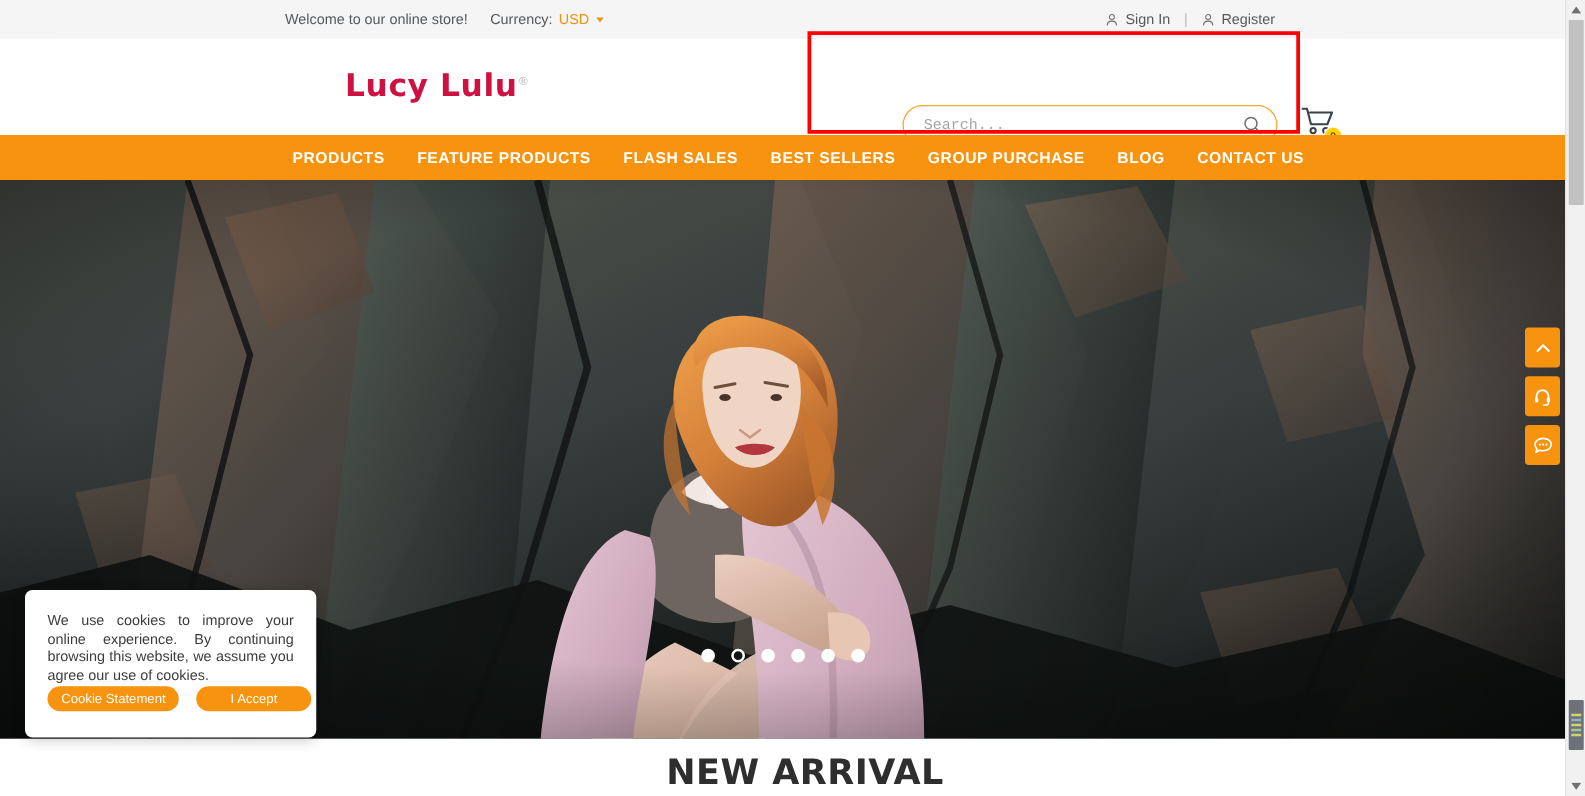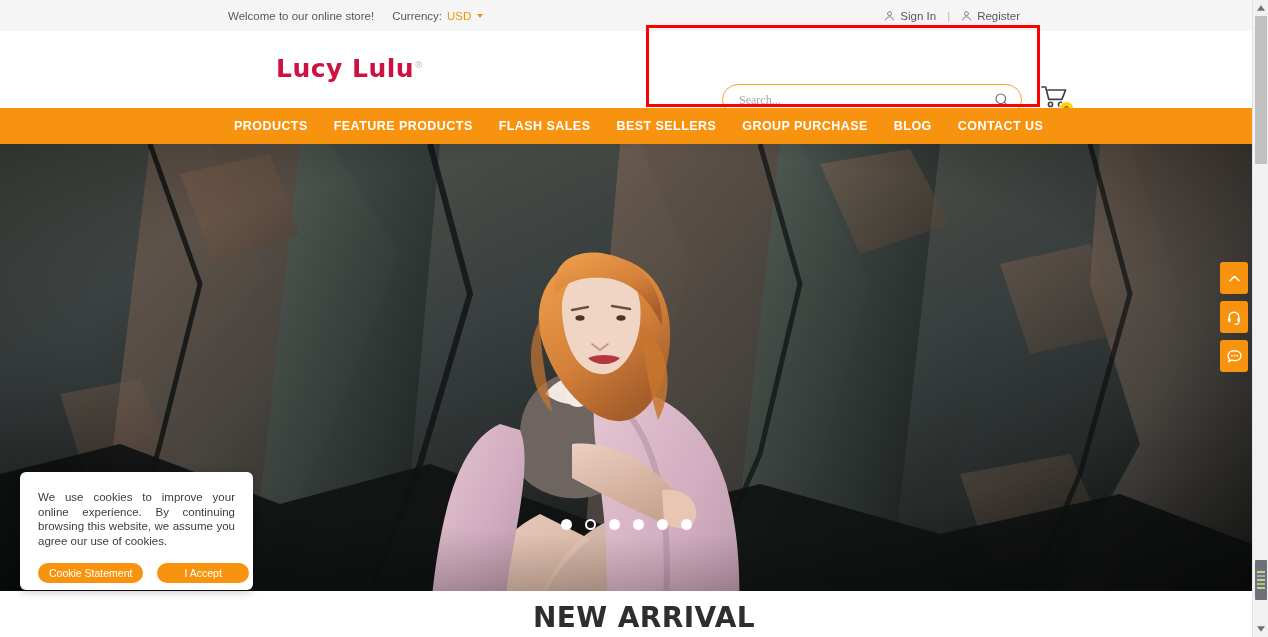--- a/index.html
+++ b/index.html
@@ -54,21 +54,21 @@
   .search-box {
     position: absolute; left: 678px; top: 53px;
     width: 300px; height: 32px;
     border: 1.4px solid #f4a82a; border-radius: 17px;
     background: #fff;
     display: flex; align-items: center;
   }
   .search-input {
     flex: 1; border: none; outline: none; background: transparent;
     margin-left: 16px; font-size: 12px; color: #4a4a4a;
-    font-family: Liberation Serif, serif;
+    font-family: Liberation Mono, monospace;
   }
   .search-input::placeholder { color: #a5a5a5; }
   .search-btn {
     width: 38px; height: 30px; border: none; background: transparent;
     cursor: pointer; display: flex; align-items: center; justify-content: center;
   }
   .cart-wrap { position: absolute; left: 997px; top: 54px; width: 34px; height: 30px; cursor: pointer; }
   .cart-badge {
     position: absolute; right: 1px; bottom: -1px;
     width: 15px; height: 15px; border-radius: 50%;
@@ -130,21 +130,21 @@
   
   .cookie {
     position: absolute; left: 20px; top: 472px; width: 233px; height: 118px;
     background: #ffffff; border-radius: 6px;
     box-shadow: 0 2px 10px rgba(0,0,0,.22);
     padding: 18px 18px 0 18px; z-index: 30;
   }
   .cookie-text {
     font-size: 11.5px; line-height: 1.28; color: #3c3c3c; text-align: justify;
   }
-  .cookie-actions { display: flex; gap: 14px; margin-top: 14px; }
+  .cookie-actions { display: flex; gap: 14px; }
   .cookie-btn {
     border: none; border-radius: 12px; background: #f7930e; color: #fff;
     font-size: 10.5px; height: 20px; padding: 0 11px; cursor: pointer;
     font-family: "Liberation Sans", sans-serif; white-space: nowrap;
   }
   .cookie-btn.accept { padding: 0 27px; }
 
   
   .rail { position: absolute; right: 20px; top: 262px; width: 28px; z-index: 35; }
   .rail-btn {

